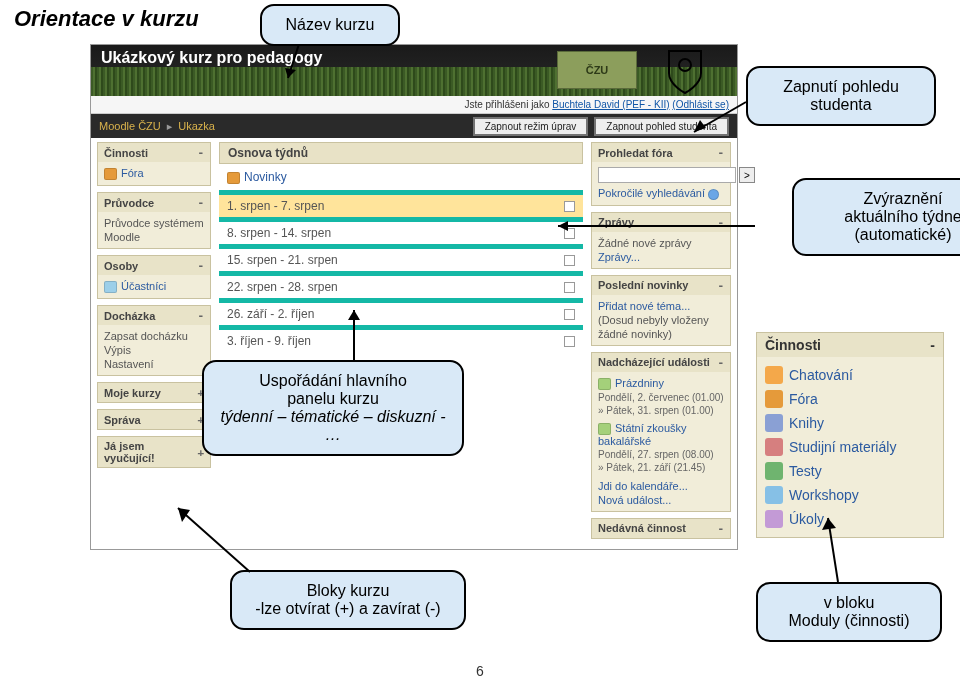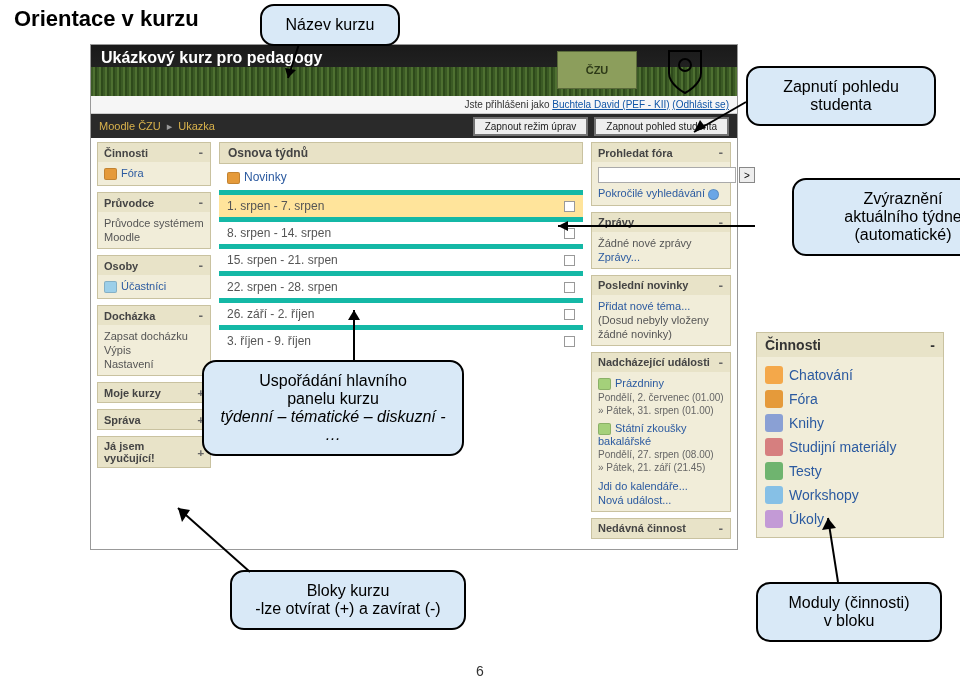--- a/index.html
+++ b/index.html
@@ -12,20 +12,21 @@
     position: relative;
     overflow: hidden;
     font-size: 12px;
     color: #333;
   }
   .page-title {
     font-size: 22px;
     font-weight: bold;
     padding: 6px 14px;
     color: #000;
+    font-style: italic;
   }
   .screen {
     position: absolute;
     left: 90px;
     top: 44px;
     width: 648px;
     border: 1px solid #999;
     background: #fff;
   }
   
@@ -376,21 +377,21 @@
 <div class="callout" style="left:230px;top:570px;width:236px;">
   <div>Bloky kurzu</div>
   <div>-lze otvírat (+) a zavírat (-)</div>
 </div>
 <svg class="arrow" style="left:170px;top:500px;" width="90" height="80">
     <line x1="80" y1="72" x2="8" y2="8" stroke="#000" stroke-width="2"></line>
     <polygon points="8,8 20,10 12,22" fill="#000"></polygon>
   </svg>
 
 <div class="callout" style="left:756px;top:582px;width:186px;">
+  <div>v bloku</div>
   <div>Moduly (činnosti)</div>
-  <div>v bloku</div>
 </div>
 <svg class="arrow" style="left:820px;top:512px;" width="30" height="72">
     <line x1="18" y1="70" x2="8" y2="6" stroke="#000" stroke-width="2"></line>
     <polygon points="8,6 2,18 16,16" fill="#000"></polygon>
   </svg>
 
 <div class="pg-num">6</div>
 
 </body></html>

